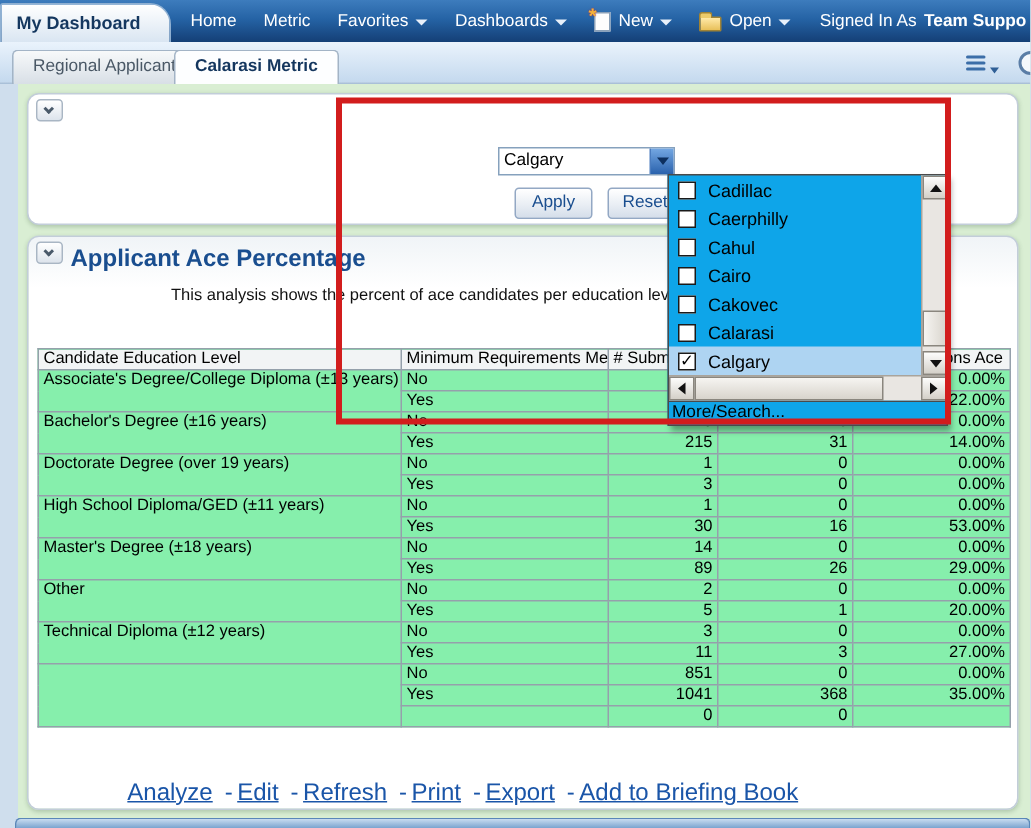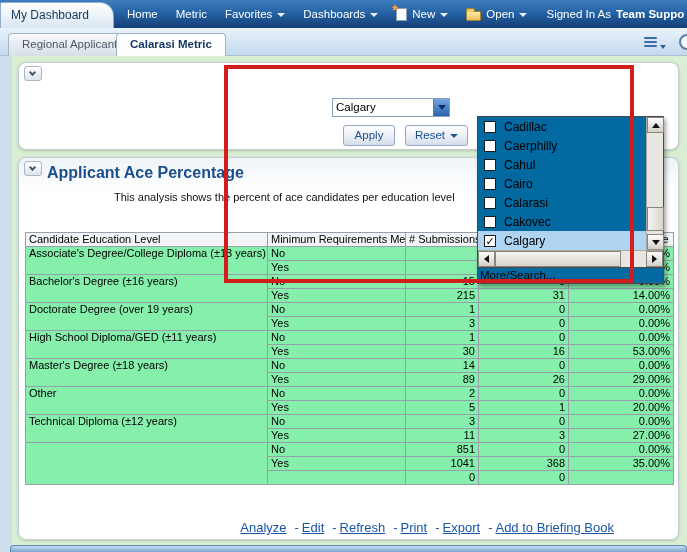--- a/index.html
+++ b/index.html
@@ -6,21 +6,21 @@
   html,body { background:#cfdeed; }
   body { font-family:"Liberation Sans","DejaVu Sans",sans-serif; }
   #screen { position:relative; width:687px; height:552px; background:#cfdeed; overflow:hidden; }
 
   
   .navbar { position:absolute; left:0; top:0; width:687px; height:28px;
     background:linear-gradient(180deg,#3d7cbd 0%,#2563a5 45%,#143f76 100%); }
   .mydash { position:absolute; left:0; top:2px; width:114px; height:42px;
     background:linear-gradient(180deg,#ffffff 0%,#dde8f3 55%,#c3d6ea 100%);
     border:1px solid #8fb0d2; border-bottom:none; border-radius:2px 14px 0 0;
-    color:#14375f; font-weight:normal; font-size:12px; line-height:24px; padding-left:10px; }
+    color:#14375f; font-weight:bold; font-size:12px; line-height:24px; padding-left:10px; }
   .navmenu { position:absolute; left:118px; top:0; width:569px; height:28px;
     display:flex; align-items:center; color:#fff; font-size:11.5px; white-space:nowrap; overflow:hidden; }
   .navitem { padding:0 9px; display:flex; align-items:center; gap:5px; cursor:default;text-align:center; }
   .navsep { width:1px; height:15px; background:rgba(10,30,60,.55); box-shadow:1px 0 0 rgba(255,255,255,.3); }
   .caret-w { width:0; height:0; border-left:4px solid transparent; border-right:4px solid transparent; border-top:4px solid #e8f0fa; margin-top:1px; }
   .icon-new { position:relative; width:11px; height:13px; background:#fdfdfd; border:1px solid #8aa0b8; }
   .icon-new .spark { position:absolute; left:-5px; top:-7px; color:#f2b33c; font-size:14px; font-weight:bold; text-shadow:0 0 1px #c23; }
   .icon-folder { position:relative; width:15px; height:10px; margin-top:4px;
     background:linear-gradient(#ffe9a8,#e8c05a); border:1px solid #a08335; border-radius:1px; }
   .icon-folder::before { content:""; position:absolute; left:-1px; top:-4px; width:7px; height:3px;
@@ -78,32 +78,32 @@
   .sec-desc  { position:absolute; left:114px; top:191px; font-size:11px; color:#111; white-space:nowrap; }
 
   .ace-table { position:absolute; left:25px; top:232px; width:648px; border-collapse:collapse;
     table-layout:fixed; font-size:11px; color:#000; background:#86efac; }
   .ace-table th, .ace-table td { border:1px solid #95a0ab; padding:0 3px; height:14px;
     line-height:13px; overflow:hidden; white-space:nowrap; }
   .ace-table th { background:#f2f4f5; font-weight:normal; text-align:left; }
   .c-num { text-align:right; }
   .c-level { vertical-align:top; }
 
-  .report-links { position:absolute; left:0; top:520px; width:617px; text-align:right;
-    font-size:13px; color:#1a55a8; }
+  .report-links { position:absolute; left:0; top:520px; width:617px; text-align:center;
+    font-size:16px; color:#1a55a8; }
   .rlink { color:#1a55a8; text-decoration:underline; margin:0 3px; cursor:pointer; }
   .dash { margin-left:5px; }
 
   .bottom-bar { position:absolute; left:10px; top:545px; width:677px; height:7px;
     background:linear-gradient(#c9dcf0,#7ba4cf); border:1px solid #5a87b8; border-bottom:none;
     border-radius:4px 4px 0 0; }
 
   
-  .dd-popup { position:absolute; left:445px; top:116px; width:187px; background:#0369a1;
-    border:1px solid #4a4a4a; z-index:50; box-shadow:2px 3px 4px rgba(0,0,0,.35);margin-left:32px; }
+  .dd-popup { position:absolute; left:445px; top:116px; width:187px; background:#0ea5e9;
+    border:1px solid #4a4a4a; z-index:50; box-shadow:2px 3px 4px rgba(0,0,0,.35); }
   .dd-list { position:relative; height:133px; }
   .dd-items { position:absolute; left:0; top:0; right:17px; bottom:0; overflow:hidden; }
   .dd-item { height:19px; display:flex; align-items:center; padding-left:6px; cursor:default; }
   .dd-item.selected { background:#aed4f2; }
   .checkbox { flex:0 0 12px; width:12px; height:12px; border:1px solid #1a1a1a; background:#fff;
     font-size:11px; line-height:10px; text-align:center; color:#000; font-weight:bold; }
   .dd-label { margin-left:8px; font-size:12px; color:#000; }
   .vscroll { position:absolute; right:0; top:0; width:17px; height:133px; background:#e9e6e2; border-left:1px solid #a9a49c; }
   .sbtn { position:absolute; width:17px; height:16px; background:linear-gradient(#fdfdfc,#d4d0c8);
     border:1px solid #8a867e; display:flex; align-items:center; justify-content:center; cursor:default; }
@@ -355,25 +355,25 @@
           <div class="dd-item">
             <span class="checkbox"></span>
             <span class="dd-label">Cahul</span>
           </div>
           <div class="dd-item">
             <span class="checkbox"></span>
             <span class="dd-label">Cairo</span>
           </div>
           <div class="dd-item">
             <span class="checkbox"></span>
+            <span class="dd-label">Cakovec</span>
+          </div>
+          <div class="dd-item">
+            <span class="checkbox"></span>
             <span class="dd-label">Calarasi</span>
-          </div>
-          <div class="dd-item">
-            <span class="checkbox"></span>
-            <span class="dd-label">Cakovec</span>
           </div>
           <div class="dd-item selected">
             <span class="checkbox">✓</span>
             <span class="dd-label">Calgary</span>
           </div>
         </div>
       <div class="vscroll">
         <div class="sbtn v-up">
             <span class="t-up"></span>
           </div>

